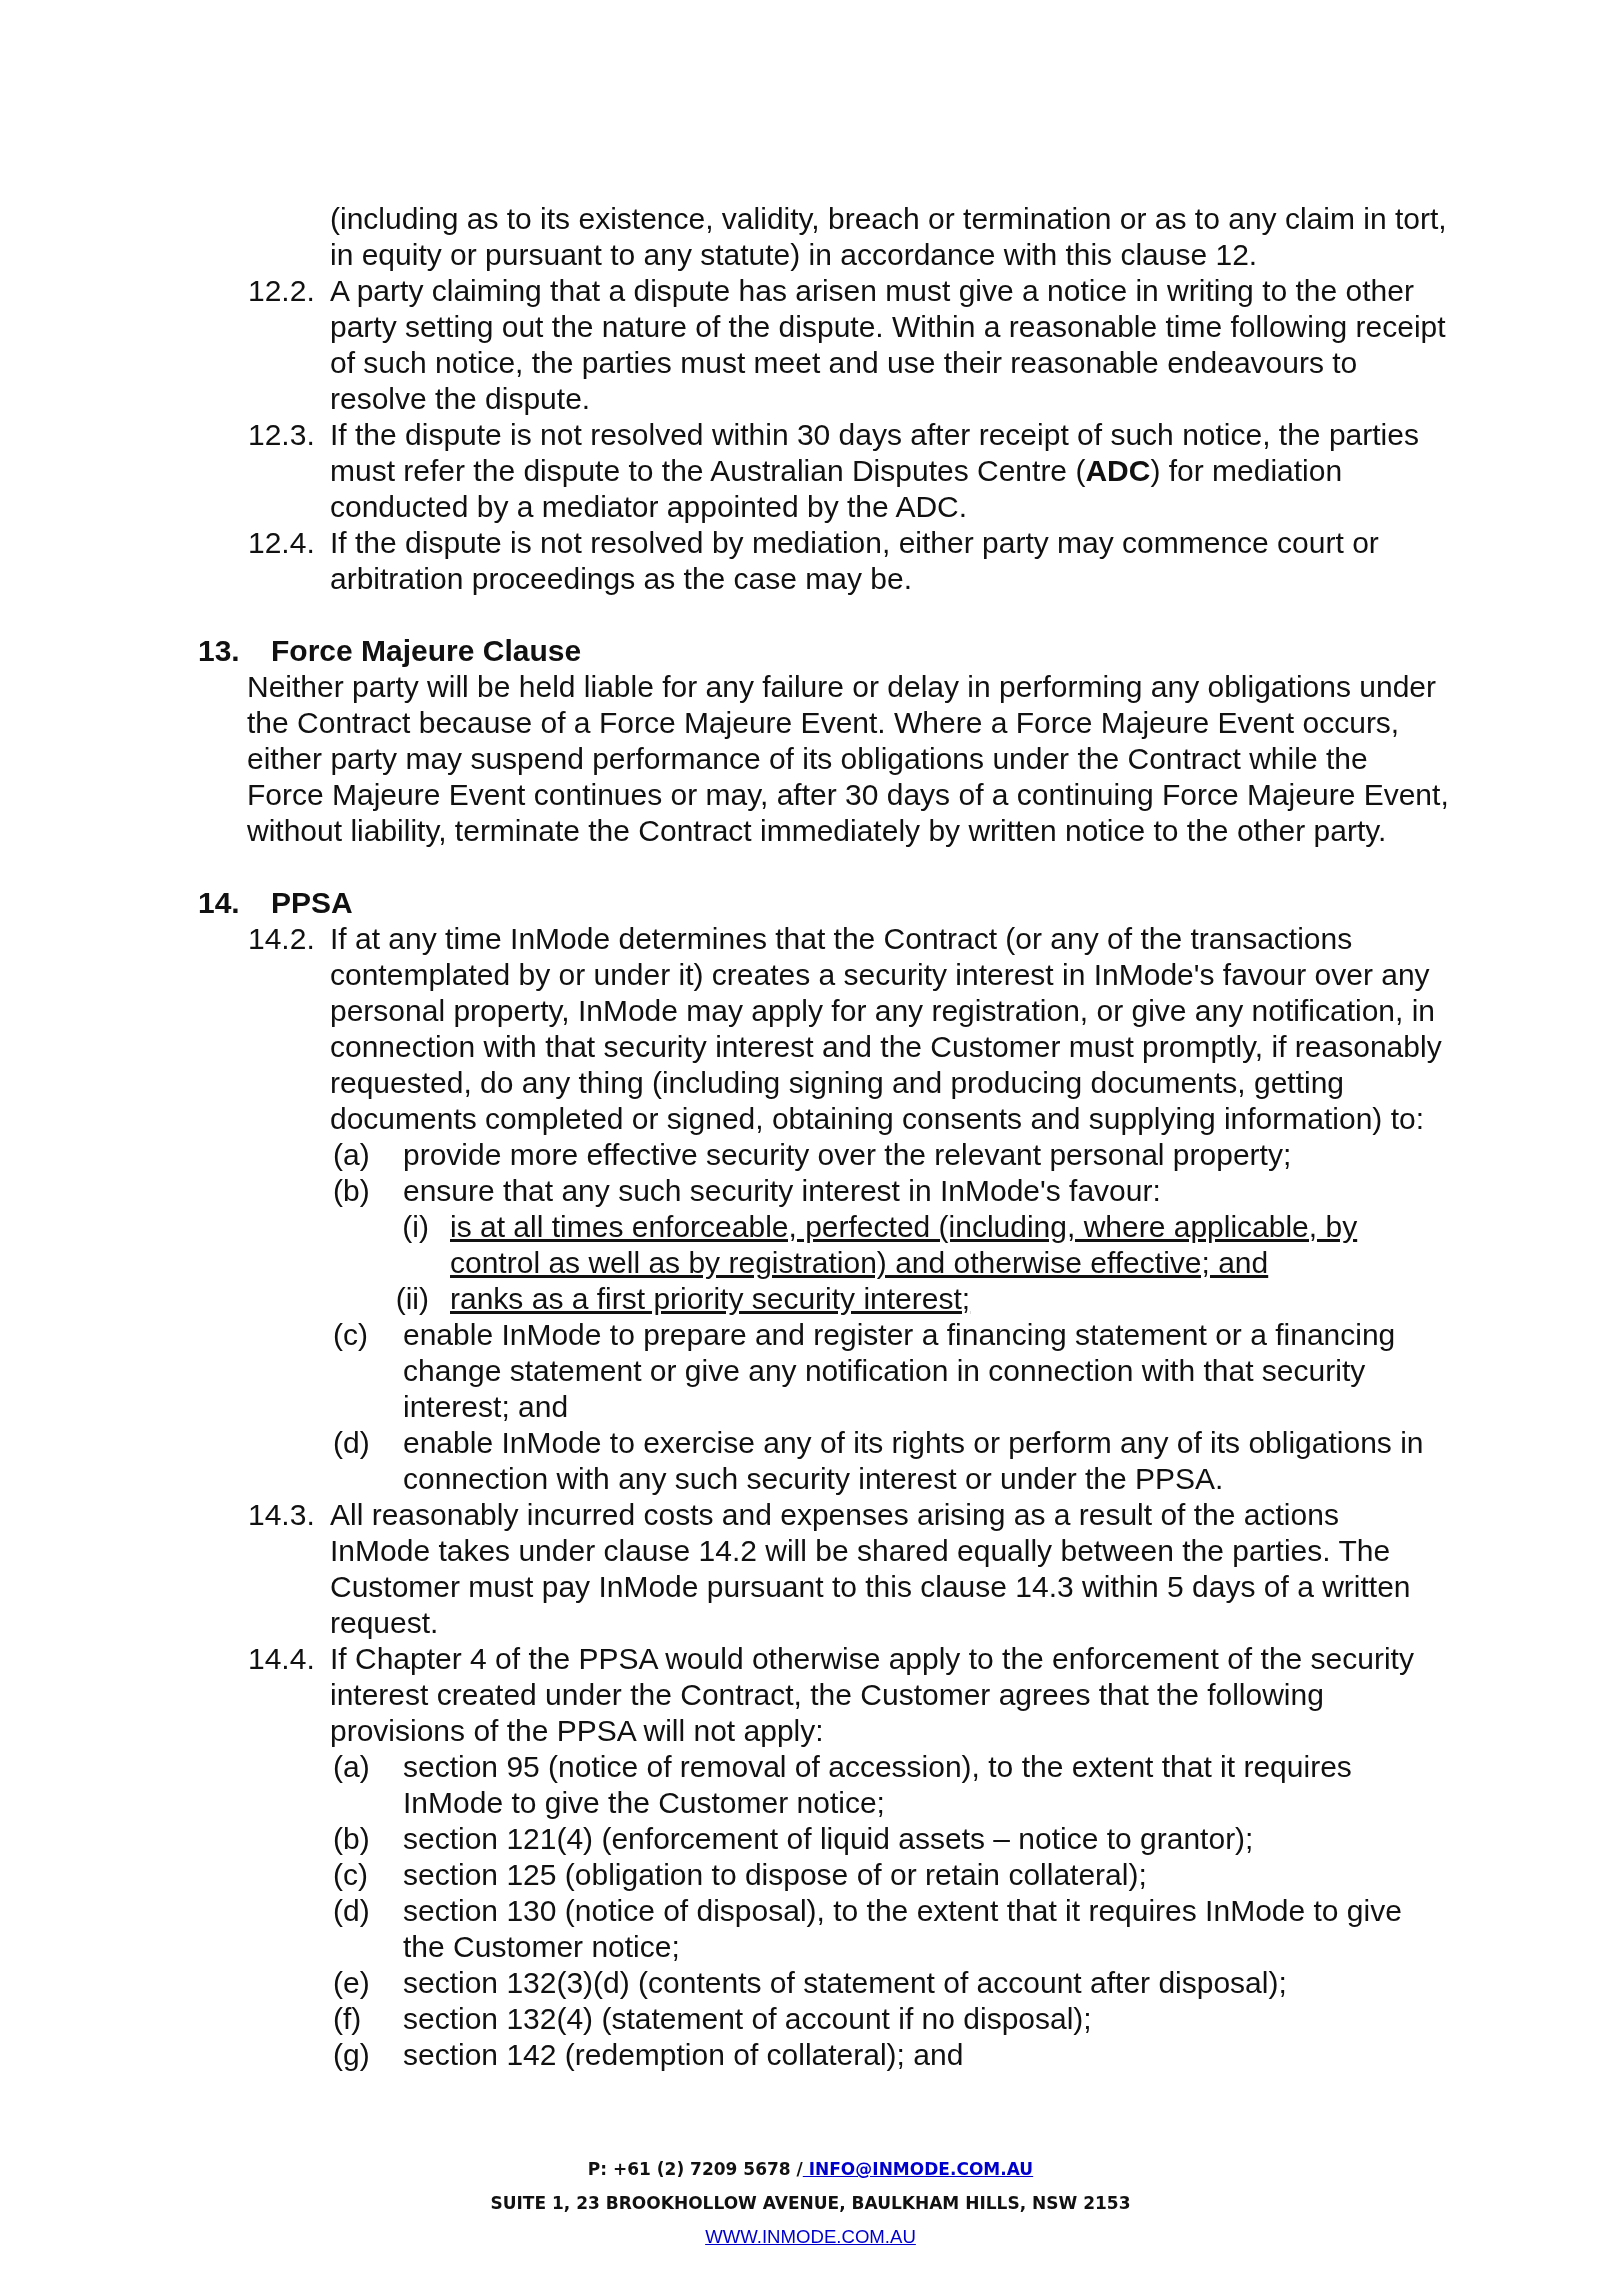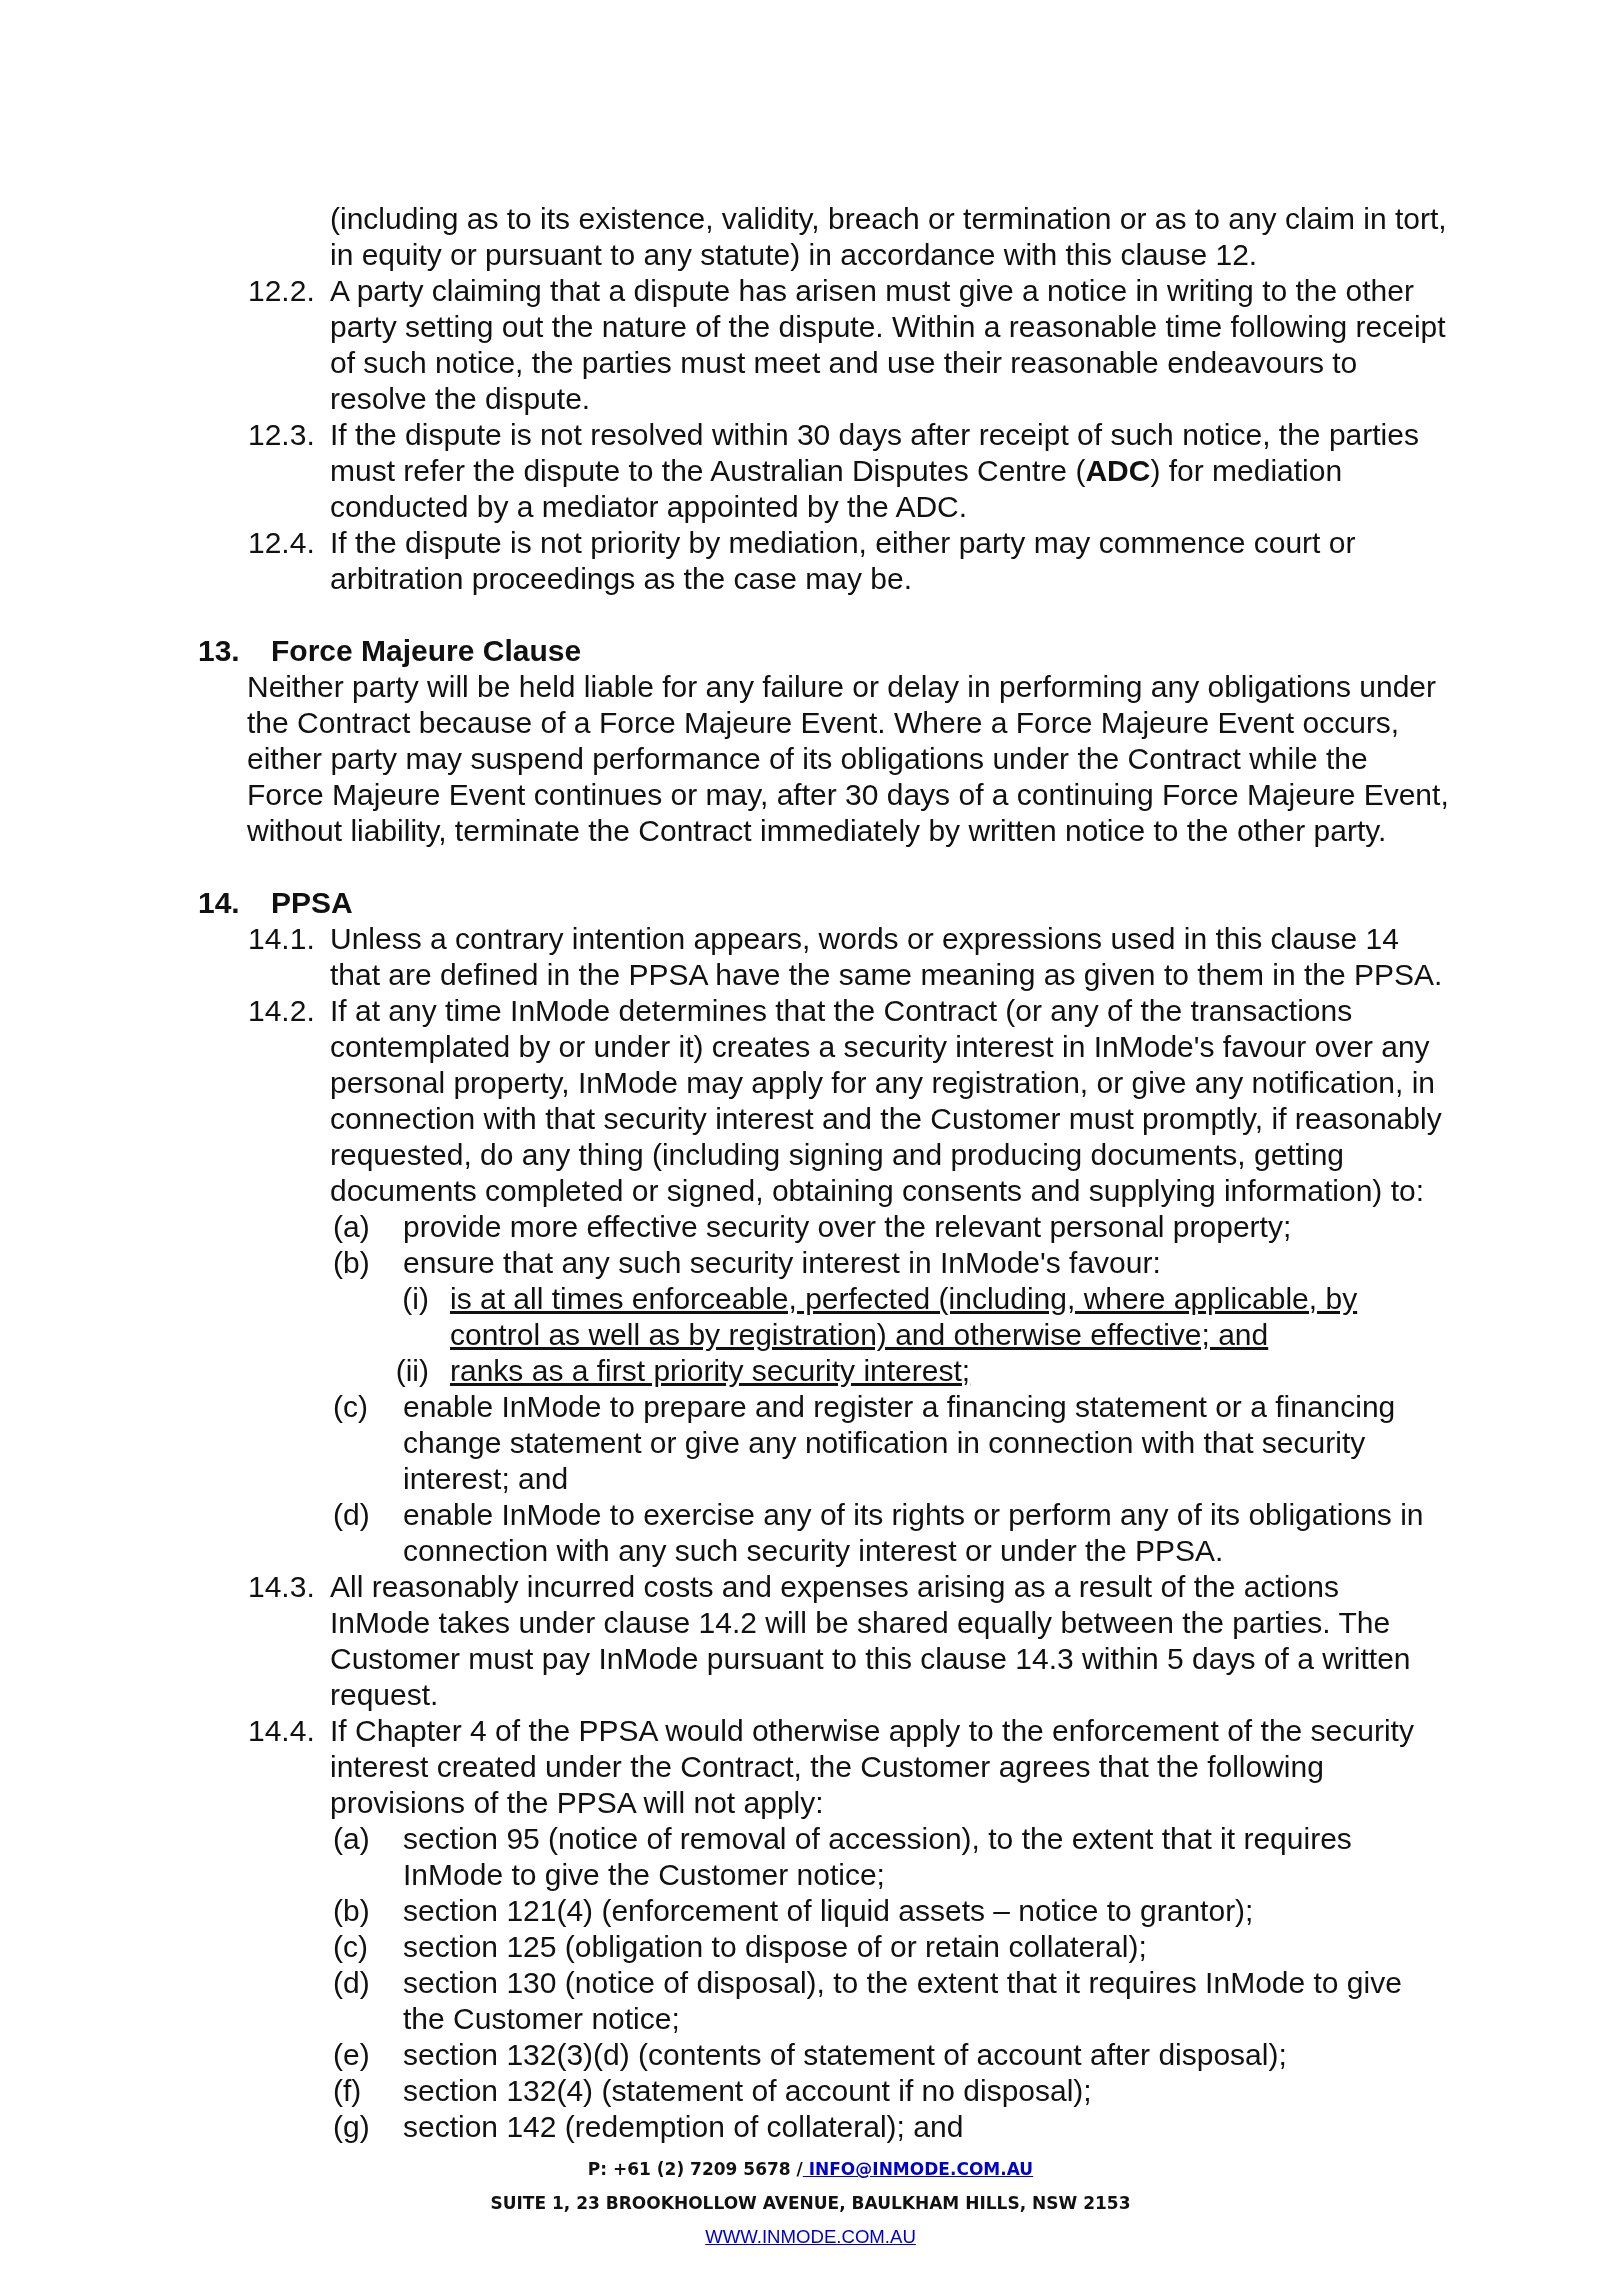--- a/index.html
+++ b/index.html
@@ -40,44 +40,40 @@
     <div class="row">
       <span class="num lvl2-num">12.2.</span>
       <div class="lvl2-text">A party claiming that a dispute has arisen must give a notice in writing to the other party setting out the nature of the dispute. Within a reasonable time following receipt of such notice, the parties must meet and use their reasonable endeavours to resolve the dispute.</div>
     </div>
     <div class="row">
       <span class="num lvl2-num">12.3.</span>
       <div class="lvl2-text"><span>If the dispute is not resolved within 30 days after receipt of such notice, the parties must refer the dispute to the Australian Disputes Centre (</span><b class="def">ADC</b><span>) for mediation conducted by a mediator appointed by the ADC.</span></div>
     </div>
     <div class="row">
       <span class="num lvl2-num">12.4.</span>
-      <div class="lvl2-text">If the dispute is not priority by mediation, either party may commence court or arbitration proceedings as the case may be.</div>
+      <div class="lvl2-text">If the dispute is not resolved by mediation, either party may commence court or arbitration proceedings as the case may be.</div>
     </div>
 
     <div class="gap"></div>
 
     <div class="row h1">
       <span class="num h1-num">13.</span>
       <div class="h1-text">Force Majeure Clause</div>
     </div>
     <div class="row">
       <div class="para13">Neither party will be held liable for any failure or delay in performing any obligations under the Contract because of a Force Majeure Event. Where a Force Majeure Event occurs, either party may suspend performance of its obligations under the Contract while the Force Majeure Event continues or may, after 30 days of a continuing Force Majeure Event, without liability, terminate the Contract immediately by written notice to the other party.</div>
     </div>
 
     <div class="gap"></div>
 
     <div class="row h1">
       <span class="num h1-num">14.</span>
       <div class="h1-text">PPSA</div>
     </div>
 
-    <div class="row">
-      <span class="num lvl2-num">14.1.</span>
-      <div class="lvl2-text">Unless a contrary intention appears, words or expressions used in this clause 14 that are defined in the PPSA have the same meaning as given to them in the PPSA.</div>
-    </div>
 
     <div class="row">
       <span class="num lvl2-num">14.2.</span>
       <div class="lvl2-text">If at any time InMode determines that the Contract (or any of the transactions contemplated by or under it) creates a security interest in InMode's favour over any personal property, InMode may apply for any registration, or give any notification, in connection with that security interest and the Customer must promptly, if reasonably requested, do any thing (including signing and producing documents, getting documents completed or signed, obtaining consents and supplying information) to:</div>
     </div>
     <div class="row">
       <span class="num lvl3-num">(a)</span>
       <div class="lvl3-text">provide more effective security over the relevant personal property;</div>
     </div>
     <div class="row">

